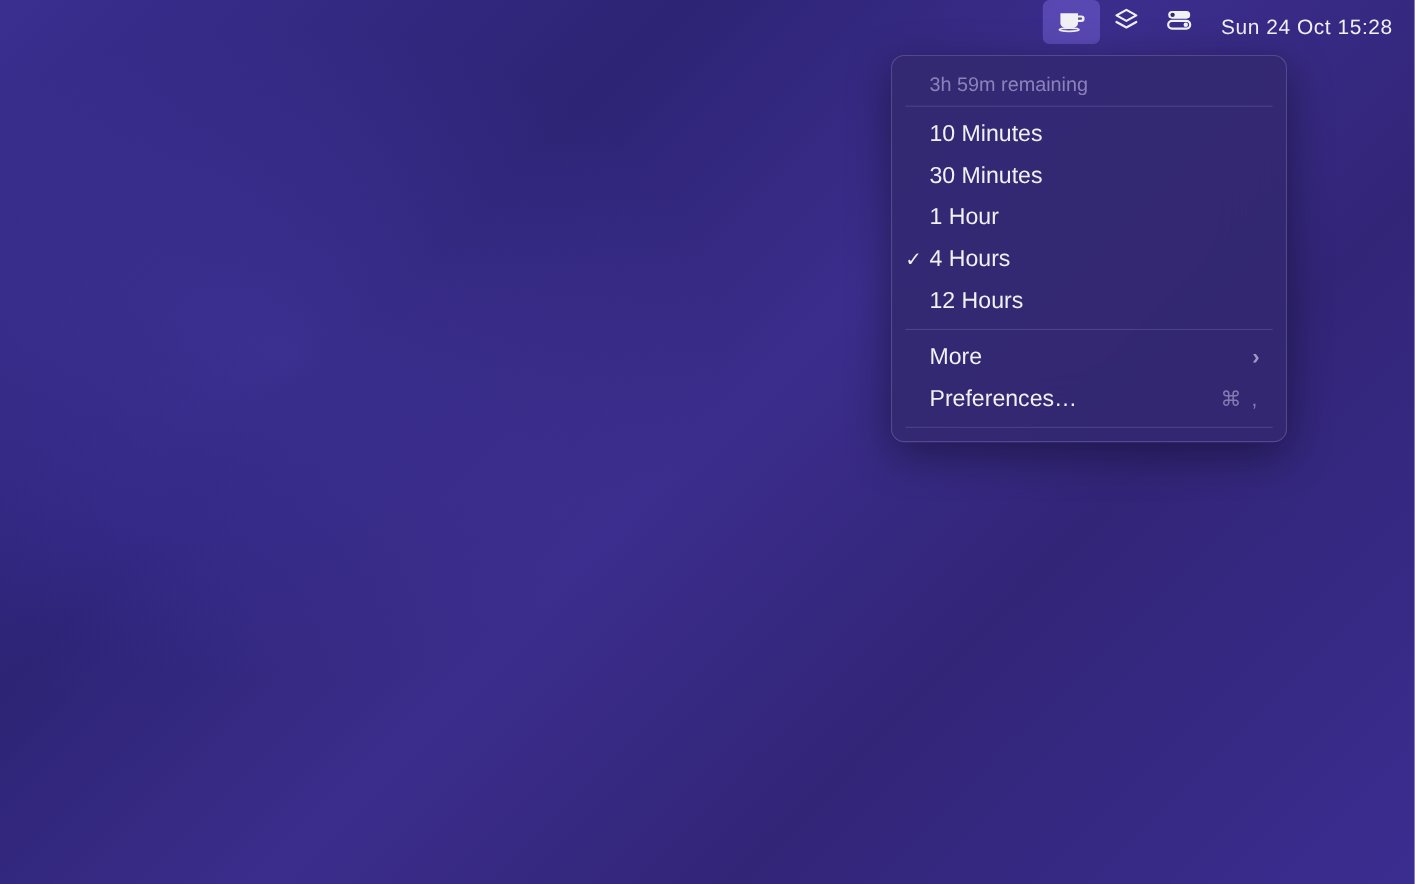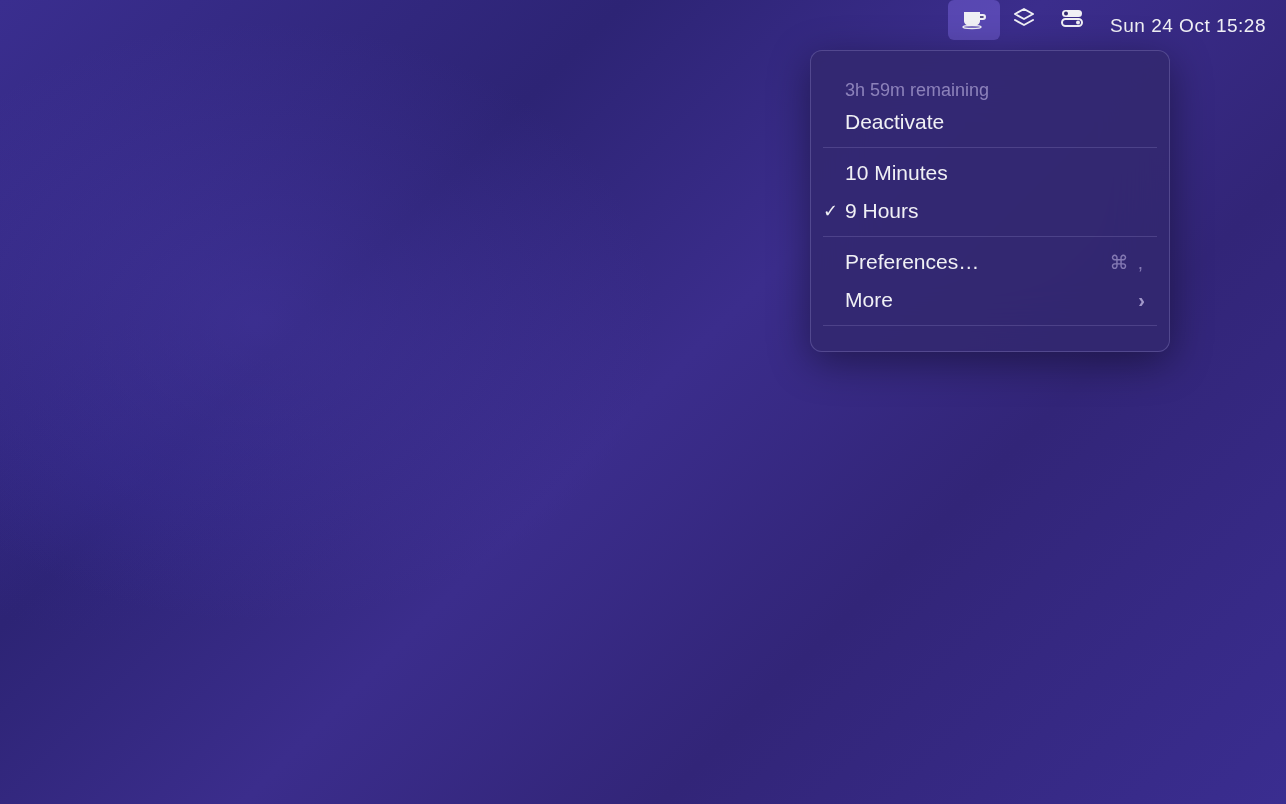--- a/index.html
+++ b/index.html
@@ -57,21 +57,21 @@
     .dropdown-menu {
       position: absolute;
       top: 50px;
       left: 810px;
       width: 360px;
       background: rgba(50, 40, 110, 0.85);
       backdrop-filter: blur(30px);
       border-radius: 12px;
       border: 1px solid rgba(180, 170, 230, 0.25);
       box-shadow: 0 10px 40px rgba(0, 0, 0, 0.4);
-      padding: 19px 0;
+      padding: 6px 0;
     }
     .menu-section-header {
       padding: 10px 24px 2px 34px;
       color: rgba(200, 190, 235, 0.6);
       font-size: 18px;
       font-weight: 400;
     }
     .menu-item {
       padding: 7px 24px 7px 34px;
       color: #f0f0f5;
@@ -140,41 +140,47 @@
         <rect x="2" y="11" width="20" height="7" rx="3.5" stroke="#f0f0f5" stroke-width="2" fill="none"></rect>
         <circle cx="18" cy="14.5" r="2" fill="#f0f0f5"></circle>
       </svg>
     </span>
   </div>
   <div class="menubar-time">Sun 24 Oct  15:28</div>
 </div>
 
 <div class="dropdown-menu">
   <div class="menu-section-header">3h 59m remaining</div>
-  <div class="menu-item">
-    <span>Deactivate</span>
-  </div>
 
   <div class="menu-divider"></div>
 
 
   <div class="menu-item with-check">
     <span>10 Minutes</span>
   </div>
   <div class="menu-item with-check">
+    <span>30 Minutes</span>
+  </div>
+  <div class="menu-item with-check">
+    <span>1 Hour</span>
+  </div>
+  <div class="menu-item with-check">
     <span class="check-mark">✓</span>
-    <span>9 Hours</span>
+    <span>4 Hours</span>
+  </div>
+  <div class="menu-item with-check">
+    <span>12 Hours</span>
   </div>
 
   <div class="menu-divider"></div>
 
   <div class="menu-item">
+    <span>More</span>
+    <span class="chevron-icon">›</span>
+  </div>
+  <div class="menu-item">
     <span>Preferences…</span>
     <span class="menu-shortcut">⌘ ,</span>
-  </div>
-  <div class="menu-item">
-    <span>More</span>
-    <span class="chevron-icon">›</span>
   </div>
 
   <div class="menu-divider"></div>
 
 </div>
 
 </body></html>

